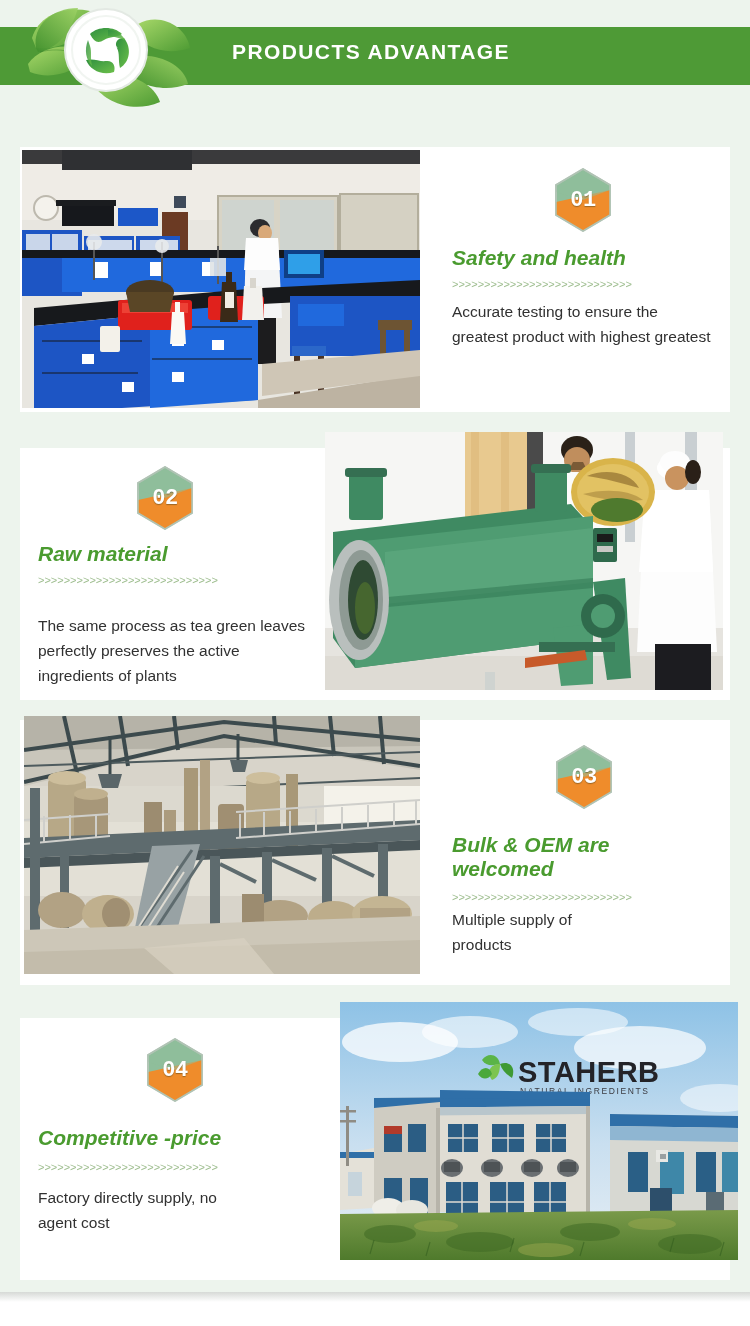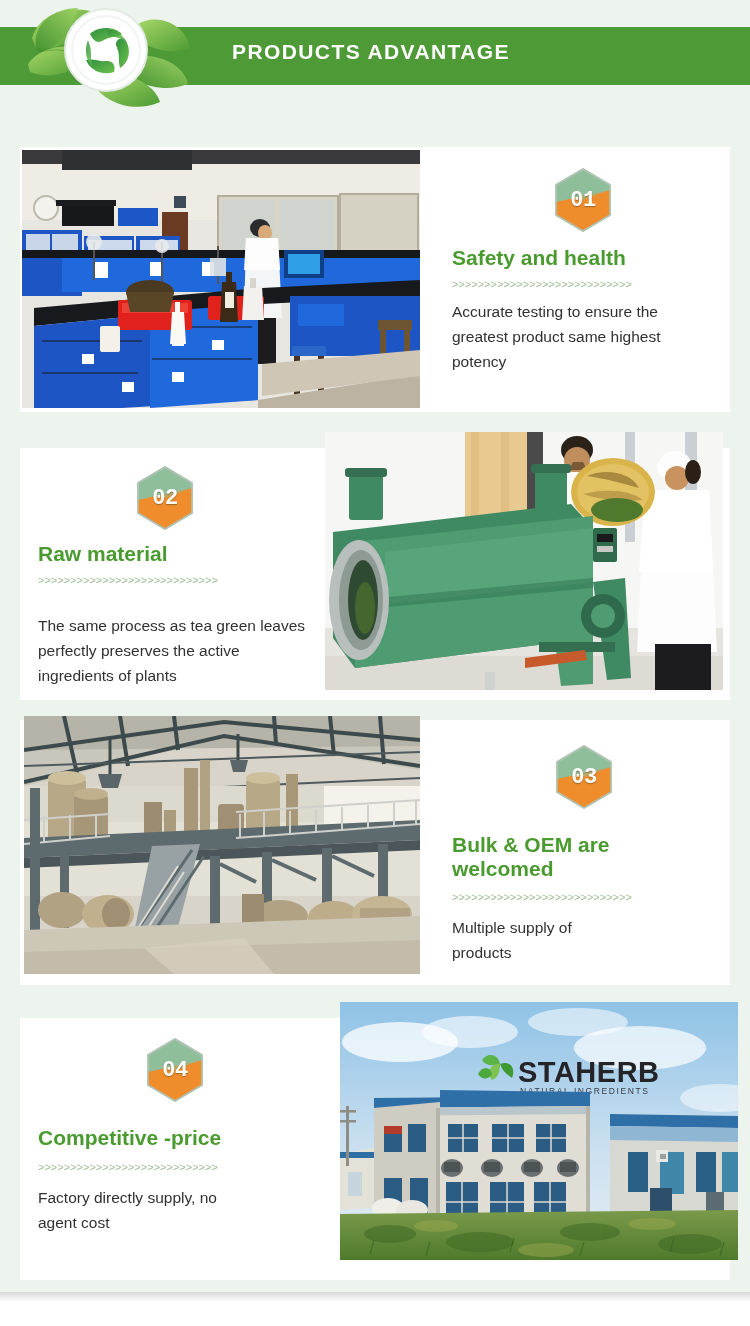--- a/index.html
+++ b/index.html
@@ -96,20 +96,21 @@
     text-shadow: 0 1px 1px rgba(90,70,30,.55);
     letter-spacing: -0.5px;
     font-family: Liberation Mono, monospace;
   }
   .heading {
     font-size: 21px;
     font-weight: bold;
     color: #4a9b2f;
     line-height: 1.12;
     margin: 0;
+    font-style: italic;
   }
   .chevrons {
     font-size: 11px;
     color: #9dbd8e;
     letter-spacing: 0px;
     line-height: 1;
     white-space: nowrap;
     overflow: hidden;
     font-family: "Liberation Sans", sans-serif;
   }
@@ -304,21 +305,21 @@
             <polygon points="29,1 56,17 56,47 29,63 2,47 2,17" fill="none" stroke="#b9c9bd" stroke-width="2"></polygon>
             <path d="M2,47 L2,34 L56,22 L56,47 L29,63 Z" fill="#ef8c2b"></path>
             <path d="M29,1 L56,17 L56,22 L29,32 L2,24 L2,17 Z" fill="#8fbe9b" opacity=".55"></path>
             <polygon points="29,1 56,17 56,47 29,63 2,47 2,17" fill="none" stroke="#b0c3b4" stroke-width="1.5"></polygon>
           </svg>
           <div class="num">01</div>
         </div>
       </div>
       <div class="heading" style="margin-top:14px;">Safety and health</div>
       <div class="chevrons" style="margin-top:9px;">&gt;&gt;&gt;&gt;&gt;&gt;&gt;&gt;&gt;&gt;&gt;&gt;&gt;&gt;&gt;&gt;&gt;&gt;&gt;&gt;&gt;&gt;&gt;&gt;&gt;&gt;&gt;&gt;</div>
-      <div class="body-text" style="margin-top:9px;">Accurate testing to ensure the greatest product same highest potency</div>
+      <div class="body-text" style="margin-top:9px;">Accurate testing to ensure the greatest product with highest greatest</div>
     </div>
   </div>
 
   <div class="row" style="top:420px;height:290px;">
     <div class="card" style="left:20px;top:28px;width:710px;height:252px;"></div>
 
     <div class="photo" style="left:325px;top:12px;width:398px;height:258px;">
       <svg width="398" height="258" viewBox="0 0 398 258">
         <rect width="398" height="258" fill="#f3f3f1"></rect>
         <rect x="0" y="0" width="398" height="258" fill="#f6f6f4"></rect>
@@ -523,21 +524,21 @@
             <polygon points="29,1 56,17 56,47 29,63 2,47 2,17" fill="none" stroke="#b9c9bd" stroke-width="2"></polygon>
             <path d="M2,47 L2,34 L56,22 L56,47 L29,63 Z" fill="#ef8c2b"></path>
             <path d="M29,1 L56,17 L56,22 L29,32 L2,24 L2,17 Z" fill="#8fbe9b" opacity=".55"></path>
             <polygon points="29,1 56,17 56,47 29,63 2,47 2,17" fill="none" stroke="#b0c3b4" stroke-width="1.5"></polygon>
           </svg>
           <div class="num">03</div>
         </div>
       </div>
       <div class="heading" style="margin-top:24px;max-width:215px;">Bulk &amp; OEM are welcomed</div>
       <div class="chevrons" style="margin-top:12px;">&gt;&gt;&gt;&gt;&gt;&gt;&gt;&gt;&gt;&gt;&gt;&gt;&gt;&gt;&gt;&gt;&gt;&gt;&gt;&gt;&gt;&gt;&gt;&gt;&gt;&gt;&gt;&gt;</div>
-      <div class="body-text" style="margin-top:12px;max-width:180px;">Multiple supply of products</div>
+      <div class="body-text" style="margin-top:4px;max-width:180px;">Multiple supply of products</div>
     </div>
   </div>
 
   <div class="row" style="top:1000px;height:292px;">
     <div class="card" style="left:20px;top:18px;width:710px;height:262px;"></div>
 
     <div class="photo" style="left:340px;top:2px;width:398px;height:258px;">
       <svg width="398" height="258" viewBox="0 0 398 258">
         <defs>
           <linearGradient id="sky" x1="0" y1="0" x2="0" y2="1">

